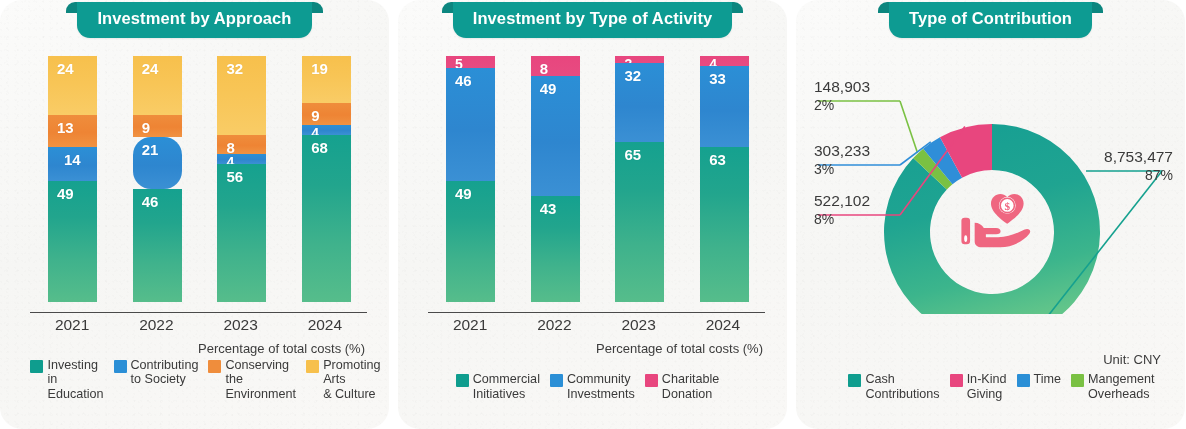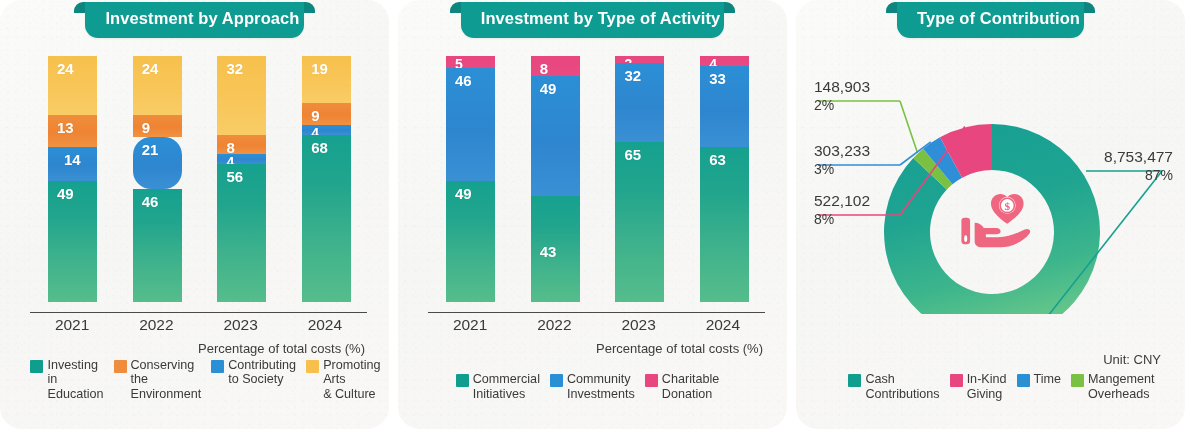--- a/index.html
+++ b/index.html
@@ -46,21 +46,21 @@
     height:36px;
   }
   .title-banner{
     position:relative;
     background:#0d9b92;
     color:#ffffff;
     font-size:16.5px;
     font-weight:bold;
     letter-spacing:0.1px;
     border-radius:0 0 13px 13px;
-    padding:7px 4px 8px 20px;
+    padding:7px 20px 8px 20px;
     line-height:18px;
     white-space:nowrap;
     box-shadow:0 1px 2px rgba(0,0,0,0.07);
   }
   .title-banner::before,
   .title-banner::after{
     content:"";
     position:absolute;
     top:0;
     width:11px;height:11px;
@@ -285,30 +285,30 @@
       </div>
     <div class="axis-caption">Percentage of total costs (%)</div>
 
     <div class="legend l4" id="legend-0">
         <div class="legend-item">
           <span class="swatch" style="background: rgb(15, 157, 142);"></span>
           <span class="legend-label">Investing in
 Education</span>
         </div>
         <div class="legend-item">
+          <span class="swatch" style="background: rgb(43, 143, 214);"></span>
+          <span class="legend-label">Contributing
+to Society</span>
+        </div>
+        <div class="legend-item">
           <span class="swatch" style="background: rgb(239, 141, 60);"></span>
           <span class="legend-label">Conserving the
 Environment</span>
         </div>
         <div class="legend-item">
-          <span class="swatch" style="background: rgb(43, 143, 214);"></span>
-          <span class="legend-label">Contributing
-to Society</span>
-        </div>
-        <div class="legend-item">
           <span class="swatch" style="background: rgb(247, 192, 76);"></span>
           <span class="legend-label">Promoting Arts
 &amp; Culture</span>
         </div>
       </div>
   </div>
 
   <div class="card">
     <div class="title-wrap">
       <div class="title-banner">Investment by Type of Activity</div>
@@ -328,21 +328,21 @@
                 <span class="val">49</span>
               </div>
             </div>
             <div class="bar-col">
               <div class="seg c-pink" style="height: 8%;">
                 <span class="val">8</span>
               </div>
               <div class="seg c-blue" style="height: 49%;">
                 <span class="val">49</span>
               </div>
-              <div class="seg c-teal" style="height: 43%; align-items: center;">
+              <div class="seg c-teal" style="height: 43%;">
                 <span class="val">43</span>
               </div>
             </div>
             <div class="bar-col">
               <div class="seg c-pink tiny" style="height: 3%;">
                 <span class="val">3</span>
               </div>
               <div class="seg c-blue" style="height: 32%;">
                 <span class="val">32</span>
               </div>

